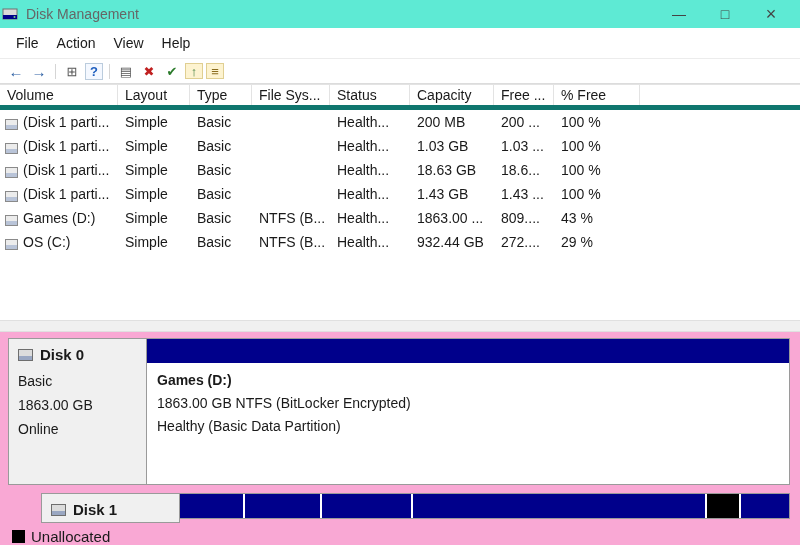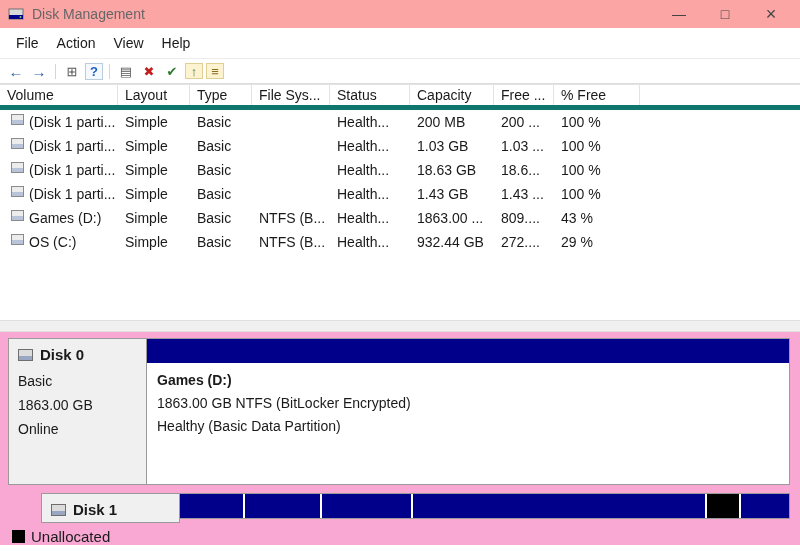--- a/index.html
+++ b/index.html
@@ -3,21 +3,21 @@
 <meta charset="utf-8">
 <style>
   * { box-sizing: border-box; }
   html,body { margin:0; padding:0; }
   body {
     width:800px; height:551px; overflow:hidden; background:#fff;
     font-family:"Liberation Sans", sans-serif; color:#1a1a1a;
     outline:1px solid #c9c9c9;
   }
   
-  .titlebar { height:28px; display:flex; align-items:center; padding-left:8px; gap:8px; background:#fca5a5; }
+  .titlebar { height:28px; display:flex; align-items:center; padding-left:2px; gap:8px; background:#5eead4; }
   .app-icon { width:16px; height:16px; flex:0 0 auto; }
   .title-text { font-size:14px; color:#666; flex:1; }
   .win-controls { display:flex; height:28px; }
   .win-btn { width:46px; height:28px; display:flex; align-items:center; justify-content:center; font-size:14px; color:#444; }
   .win-btn.close { margin-right:6px; }
   
   .menubar { height:30px; display:flex; align-items:center; padding-left:7px; }
   .menu-item { padding:5px 9px; font-size:14px; cursor:default; }
   
   .toolbar { height:26px; display:flex; align-items:center; gap:3px; padding-left:6px;
@@ -31,21 +31,21 @@
   .tb.up  { color:#3a7a3a; background:#fdf3d0; border:1px solid #e0cf92; width:18px; height:16px; }
   .tb.views { color:#8a6d1f; background:#fdf3d0; border:1px solid #e0cf92; width:18px; height:16px; }
   
   .list { height:236px; }
   .thead { display:flex; height:26px; border-top:1px solid #e3e3e3; border-bottom:5px solid #0f766e; align-items:center; }
   .th { border-right:1px solid #e3e3e3; padding-left:7px; font-size:14px; height:100%; display:flex; align-items:center; }
   .c-vol{width:118px;} .c-layout{width:72px;} .c-type{width:62px;} .c-fs{width:78px;}
   .c-status{width:80px;} .c-cap{width:84px;} .c-free{width:60px;} .c-pct{width:86px;} .c-fill{flex:1;}
   .trow { display:flex; height:24px; align-items:center; }
   .td { padding-left:7px; font-size:14px; white-space:nowrap; overflow:hidden; }
-  .td.c-vol { display:flex; align-items:flex-start; gap:5px; padding-left:11px; }
+  .td.c-vol { display:flex; align-items:flex-end; gap:5px; padding-left:5px; }
   .vol-icon { width:13px; height:11px; border:1px solid #8a8a8a; flex:0 0 auto;
               background:linear-gradient(#ececec 55%, #b9c4d8 55%); }
   
   .splitter { height:12px; background:#f0f0f0; border-top:1px solid #e0e0e0; border-bottom:1px solid #e0e0e0; }
   
   .bottom { padding:6px 10px 0 8px; background:#f9a8d4; }
   .disk-row { display:flex; margin-bottom:8px; }
   .disk-label { width:139px; min-width:139px; border:1px solid #9a9a9a; background:#f0f0f0;
                 padding:7px 9px; font-size:14px; overflow:hidden; }
   .disk-label .nm { font-weight:bold; display:flex; align-items:center; gap:7px; font-size:15px; margin-bottom:6px; }

